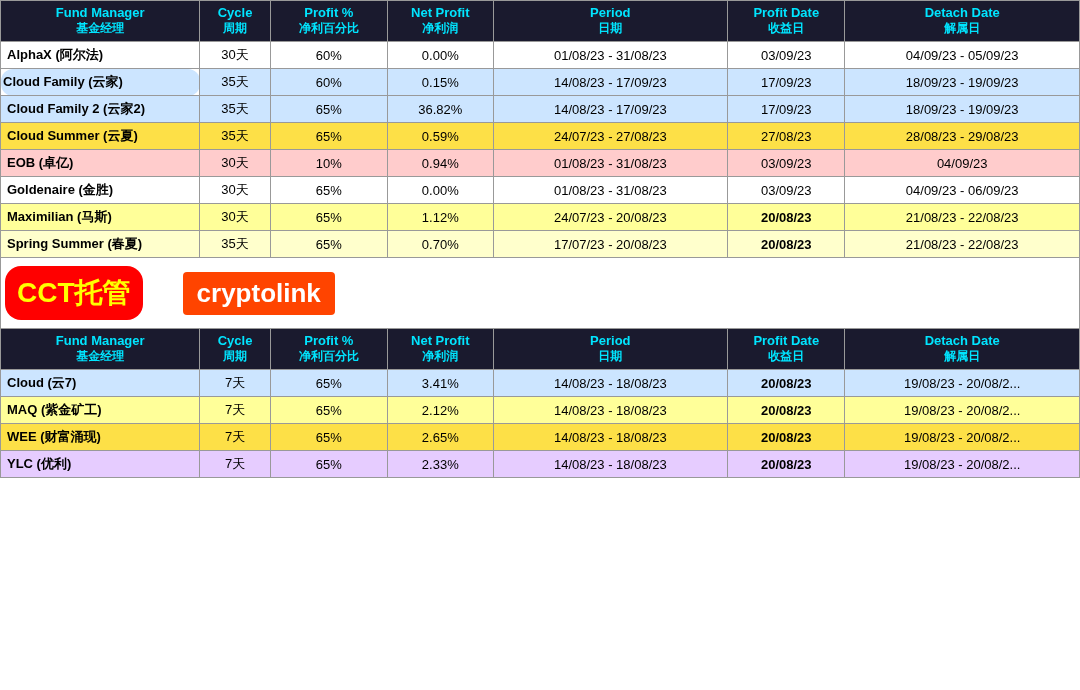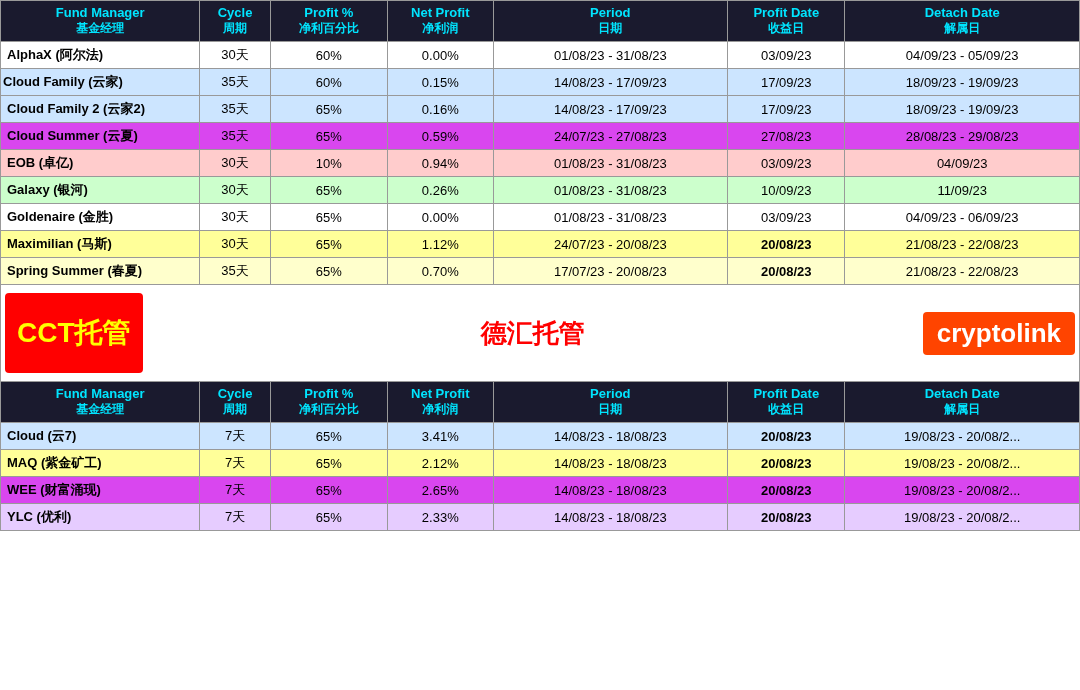--- a/index.html
+++ b/index.html
@@ -42,42 +42,42 @@
     .col-cycle { width: 60px; }
     .col-profit-pct { width: 100px; }
     .col-net-profit { width: 90px; }
     .col-period { width: 200px; }
     .col-profit-date { width: 100px; }
     .col-detach-date { width: 200px; }
 
     .row-white { background: #ffffff; }
     .row-light-blue { background: #cce5ff; }
     .row-light-green { background: #ccffcc; }
-    .row-peach { background: #d946ef; padding-left: 20px; }
+    .row-peach { background: #fde047; padding-left: 20px; }
     .row-yellow { background: #ffff99; border-radius: 7px; }
     .row-light-yellow { background: #ffffcc; }
     .row-pink { background: #ffcccc; }
     .row-lavender { background: #e6ccff; }
 
     .middle-section {
       display: flex;
       align-items: center;
       background: #ffffff;
       padding: 8px 4px;
       border: 1px solid #999;
       border-top: none;
       border-bottom: none;
     }
     .cct-label {
       background: #ff0000;
       color: #ffff00;
       font-size: 28px;
       font-weight: bold;
-      padding: 21px 12px;
-      border-radius: 4px;
+      padding: 8px 12px;
+      border-radius: 16px;
       margin-right: 20px;
     }
     .dehui-label {
       color: #ff0000;
       font-size: 26px;
       font-weight: bold;
       flex: 1;
       text-align: center;
     }
     .cryptolink-label {
@@ -132,33 +132,33 @@
     <tr class="row-white">
     <td style="font-weight:bold;text-align:left;padding-left:6px;">AlphaX (阿尔法)</td>
     <td>30天</td>
     <td>60%</td>
     <td>0.00%</td>
     <td>01/08/23 - 31/08/23</td>
     <td style="">03/09/23</td>
     <td>04/09/23 - 05/09/23</td>
   </tr>
         <tr class="row-light-blue">
-    <td style="font-weight:bold;text-align:left;">Cloud Family (云家)</td>
+    <td style="font-weight:bold;text-align:left;border-radius:12px;">Cloud Family (云家)</td>
     <td>35天</td>
     <td>60%</td>
     <td>0.15%</td>
     <td>14/08/23 - 17/09/23</td>
     <td style="">17/09/23</td>
     <td>18/09/23 - 19/09/23</td>
   </tr>
         <tr class="row-light-blue">
     <td style="font-weight:bold;text-align:left;padding-left:6px;">Cloud Family 2 (云家2)</td>
     <td>35天</td>
     <td>65%</td>
-    <td>0.16%</td>
+    <td>36.82%</td>
     <td>14/08/23 - 17/09/23</td>
     <td style="">17/09/23</td>
     <td>18/09/23 - 19/09/23</td>
   </tr>
         <tr class="row-peach">
     <td style="font-weight:bold;text-align:left;padding-left:6px;">Cloud Summer (云夏)</td>
     <td>35天</td>
     <td>65%</td>
     <td>0.59%</td>
     <td>24/07/23 - 27/08/23</td>
@@ -167,29 +167,20 @@
   </tr>
         <tr class="row-pink">
     <td style="font-weight:bold;text-align:left;padding-left:6px;">EOB (卓亿)</td>
     <td>30天</td>
     <td>10%</td>
     <td>0.94%</td>
     <td>01/08/23 - 31/08/23</td>
     <td style="">03/09/23</td>
     <td>04/09/23</td>
   </tr>
-        <tr class="row-light-green">
-    <td style="font-weight:bold;text-align:left;padding-left:6px;">Galaxy (银河)</td>
-    <td>30天</td>
-    <td>65%</td>
-    <td>0.26%</td>
-    <td>01/08/23 - 31/08/23</td>
-    <td style="">10/09/23</td>
-    <td>11/09/23</td>
-  </tr>
         <tr class="row-white">
     <td style="font-weight:bold;text-align:left;padding-left:6px;">Goldenaire (金胜)</td>
     <td>30天</td>
     <td>65%</td>
     <td>0.00%</td>
     <td>01/08/23 - 31/08/23</td>
     <td style="">03/09/23</td>
     <td>04/09/23 - 06/09/23</td>
   </tr>
         <tr class="row-yellow">
@@ -208,21 +199,20 @@
     <td>0.70%</td>
     <td>17/07/23 - 20/08/23</td>
     <td style="font-weight:bold;">20/08/23</td>
     <td>21/08/23 - 22/08/23</td>
   </tr>
       </tbody>
   </table>
 
   <div class="middle-section">
     <span class="cct-label">CCT托管</span>
-    <span class="dehui-label">德汇托管</span>
     <span class="cryptolink-label">cryptolink</span>
   </div>
 
   <table>
     <thead>
       <tr class="header-row">
         <th class="col-manager">
           <span>Fund Manager</span>
           <span class="sub">基金经理</span>
         </th>

